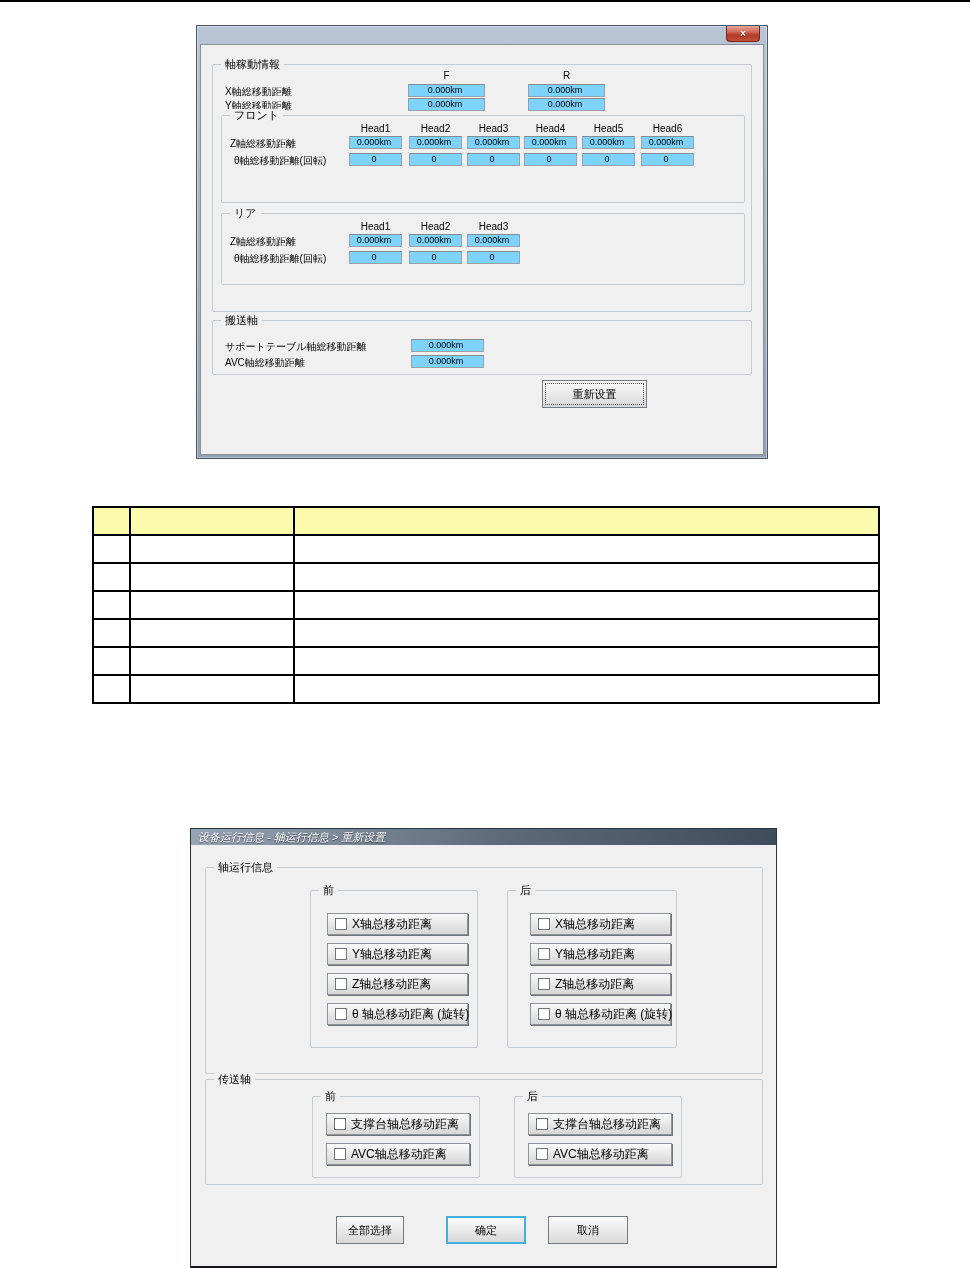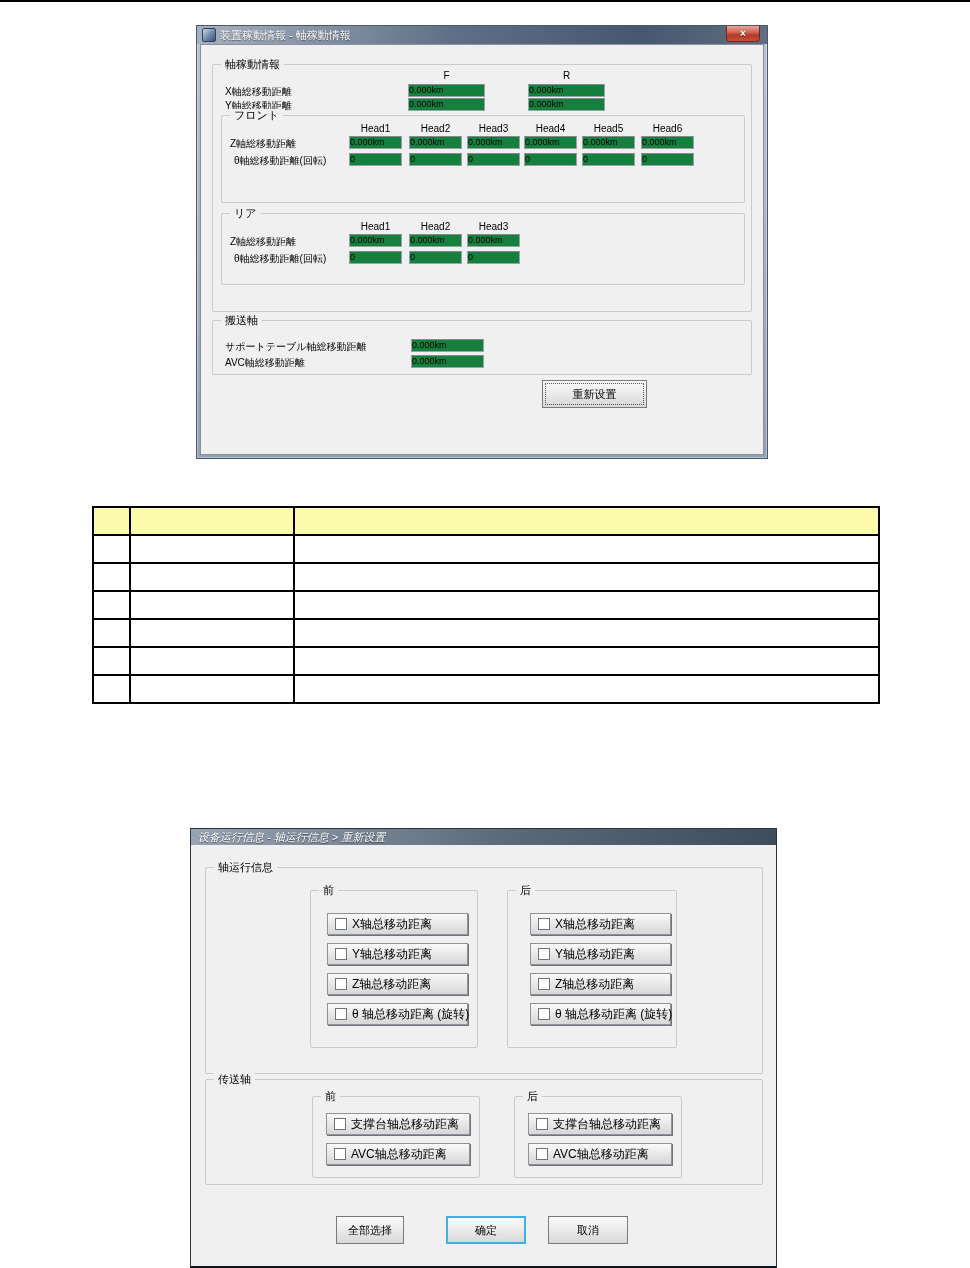--- a/index.html
+++ b/index.html
@@ -31,23 +31,23 @@
              display:flex;align-items:center;padding-left:7px;box-sizing:border-box;font-style:italic;}
   .flatcontent{position:absolute;left:1px;right:1px;top:16px;bottom:1px;background:#f0f0f0;}
 
   
   .grp{position:absolute;border:1px solid #c6cbd0;border-radius:2px;box-sizing:border-box;}
   .grplabel{position:absolute;top:-7px;left:8px;background:#f0f0f0;padding:0 4px;
             font-size:11px;white-space:nowrap;line-height:13px;}
 
   .rowlabel{position:absolute;font-size:10px;white-space:nowrap;line-height:12px;}
   .colhead{position:absolute;width:53px;text-align:center;font-size:10px;line-height:11px;}
-  .field{position:absolute;width:53px;height:13px;background:#15803d;
+  .field{position:absolute;width:53px;height:13px;background:#7dd3fc;
          border:1px solid #9aa0a8;border-top-color:#838c96;box-sizing:border-box;
-         font-size:9px;line-height:11px;text-align:left;padding-right:3px;}
+         font-size:9px;line-height:11px;text-align:center;padding-right:3px;}
 
   .btn{position:absolute;background:linear-gradient(#fbfbfb,#e8e8e8 55%,#d8d8d8);
        border:1px solid #757a80;font-size:11px;font-family:inherit;
        display:flex;align-items:center;justify-content:center;box-sizing:border-box;}
   .btn.reset{outline:1px dotted #555;outline-offset:-4px;}
   .btn.ok{border:2px solid #41b1e1;}
 
   .chkbtn{position:absolute;height:22px;background:linear-gradient(#fafafa,#e4e4e4 60%,#d7d7d7);
           border:1px solid #8f9398;box-shadow:1px 1px 0 #70747a;box-sizing:border-box;
           display:flex;align-items:center;padding-left:7px;cursor:default;}
@@ -60,24 +60,20 @@
   .doc-table th{background:#fbfbab;}
   .doc-table td{background:#fff;}
 </style>
 </head>
 <body>
 
 <div class="page">
   <div class="topline"></div>
 
   <div class="w7win" style="left:196px;top:25px;width:570px;height:432px">
-    <div class="w7title">
-      <span class="w7icon"></span>
-      <span class="w7titletext">装置稼動情報 - 軸稼動情報</span>
-    </div>
     <div class="w7close">
       <span>×</span>
     </div>
     <div class="w7content">
 
       <div class="grp" style="left:11px;top:19px;width:540px;height:248px">
         <span class="grplabel">軸稼動情報</span>
 
         <span class="colhead" style="left:195px;top:5px;width:77px">F</span>
         <span class="colhead" style="left:315px;top:5px;width:77px">R</span>

